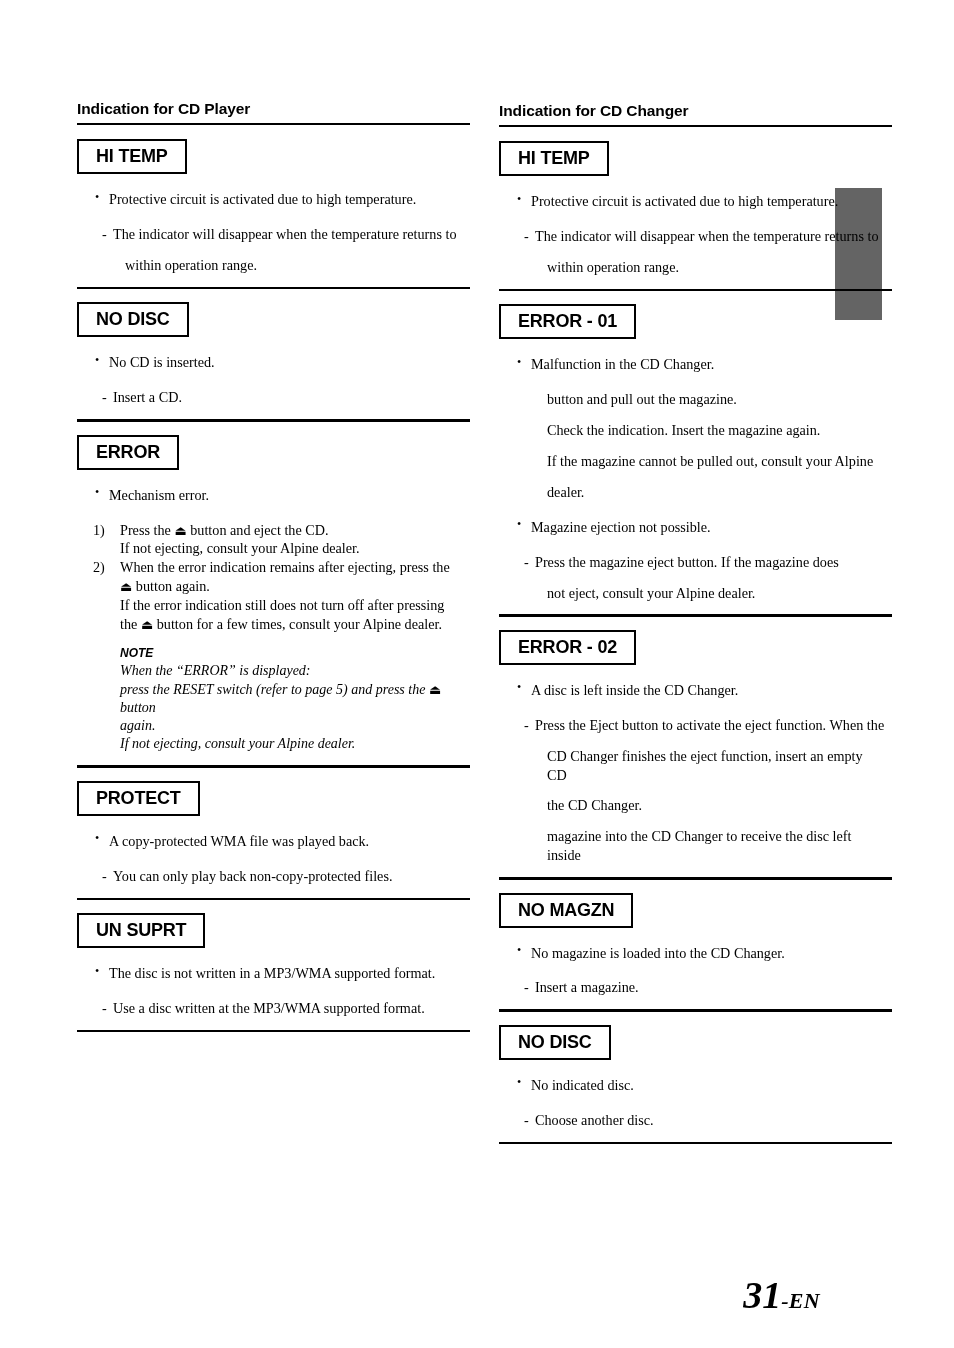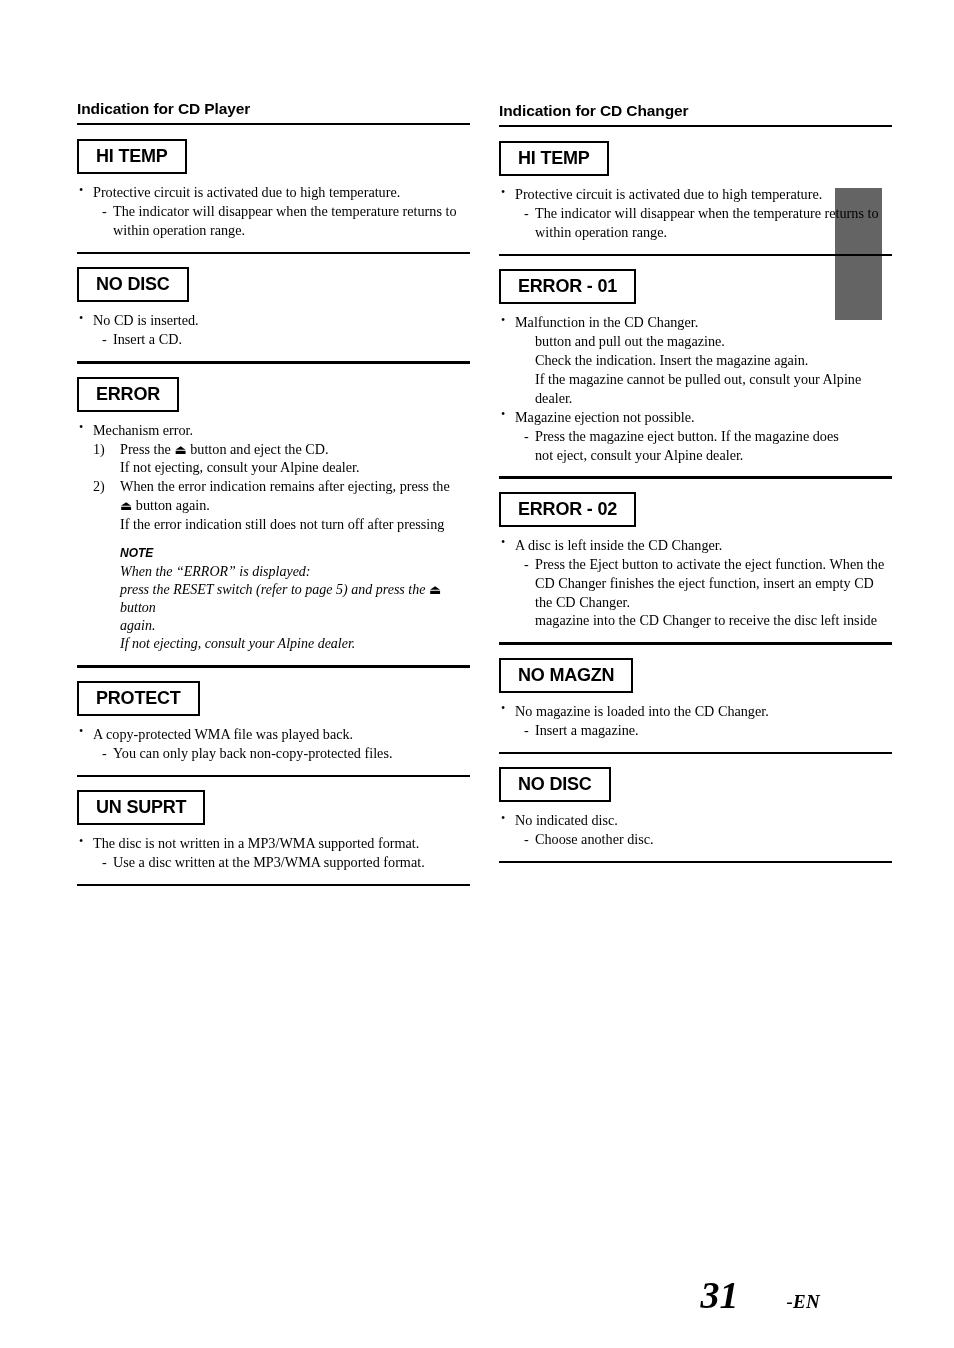--- a/index.html
+++ b/index.html
@@ -79,21 +79,21 @@
   .ind-body {
     margin-top: 9px;
     font-size: 14.2px;
     line-height: 1.33;
   }
 
   
   .b1 {
     position: relative;
     padding-left: 16px;
-    margin: 0;
+    margin: 16px;
   }
   .b1::before {
     content: "\2022";
     position: absolute;
     left: 2px;
     top: -0.5px;
     font-size: 12px;
   }
 
   
@@ -105,21 +105,21 @@
   .b2::before {
     content: "-";
     position: absolute;
     left: 25px;
     top: 0;
   }
 
   
   .b2c {
     padding-left: 36px;
-    margin: 0;
+    margin: 12px;
   }
 
   
   .n1 {
     position: relative;
     padding-left: 43px;
     margin: 0;
   }
   .n1 > .num {
     position: absolute;
@@ -169,23 +169,22 @@
     right: 62px;
     bottom: 34px;
     font-family: "Liberation Serif", "DejaVu Serif", serif;
     font-weight: bold;
     font-style: italic;
     font-size: 38px;
     line-height: 1;
     white-space: nowrap;
   }
   .page-number .suffix {
-    font-size: 19px;
+    font-size: 22px;
     letter-spacing: 0.3px;
-    margin-left: 48px;
   }
 </style>
 </head>
 <body>
 
 <div class="page">
 
   <div class="edge-tab" style="background: rgb(100, 100, 100);"></div>
 
   <div class="columns">
@@ -203,20 +202,21 @@
             <div class="b2">Insert a CD.</div>
           </div></div>
         <div class="sec-rule"></div>
         <div class="ind-section"><div class="ind-box">ERROR</div><div class="ind-body">
             <div class="b1">Mechanism error.</div>
             <div class="n1"><span class="num">1)</span>Press the <span class="eject">⏏</span> button and eject the CD.</div>
             <div class="n1c">If not ejecting, consult your Alpine dealer.</div>
             <div class="n1"><span class="num">2)</span>When the error indication remains after ejecting, press the</div>
             <div class="n1c"><span class="eject">⏏</span> button again.</div>
             <div class="n1c">If the error indication still does not turn off after pressing</div>
+            <div class="n1c">the <span class="eject">⏏</span> button for a few times, consult your Alpine dealer.</div>
             <div class="note-block">
               <div class="note-title">NOTE</div>
               <div class="note-line">When the “ERROR” is displayed:</div>
               <div class="note-line">press the RESET switch (refer to page 5) and press the <span class="eject">⏏</span> button</div>
               <div class="note-line">again.</div>
               <div class="note-line">If not ejecting, consult your Alpine dealer.</div>
             </div>
           </div></div>
         <div class="sec-rule"></div>
         <div class="ind-section"><div class="ind-box">PROTECT</div><div class="ind-body">

